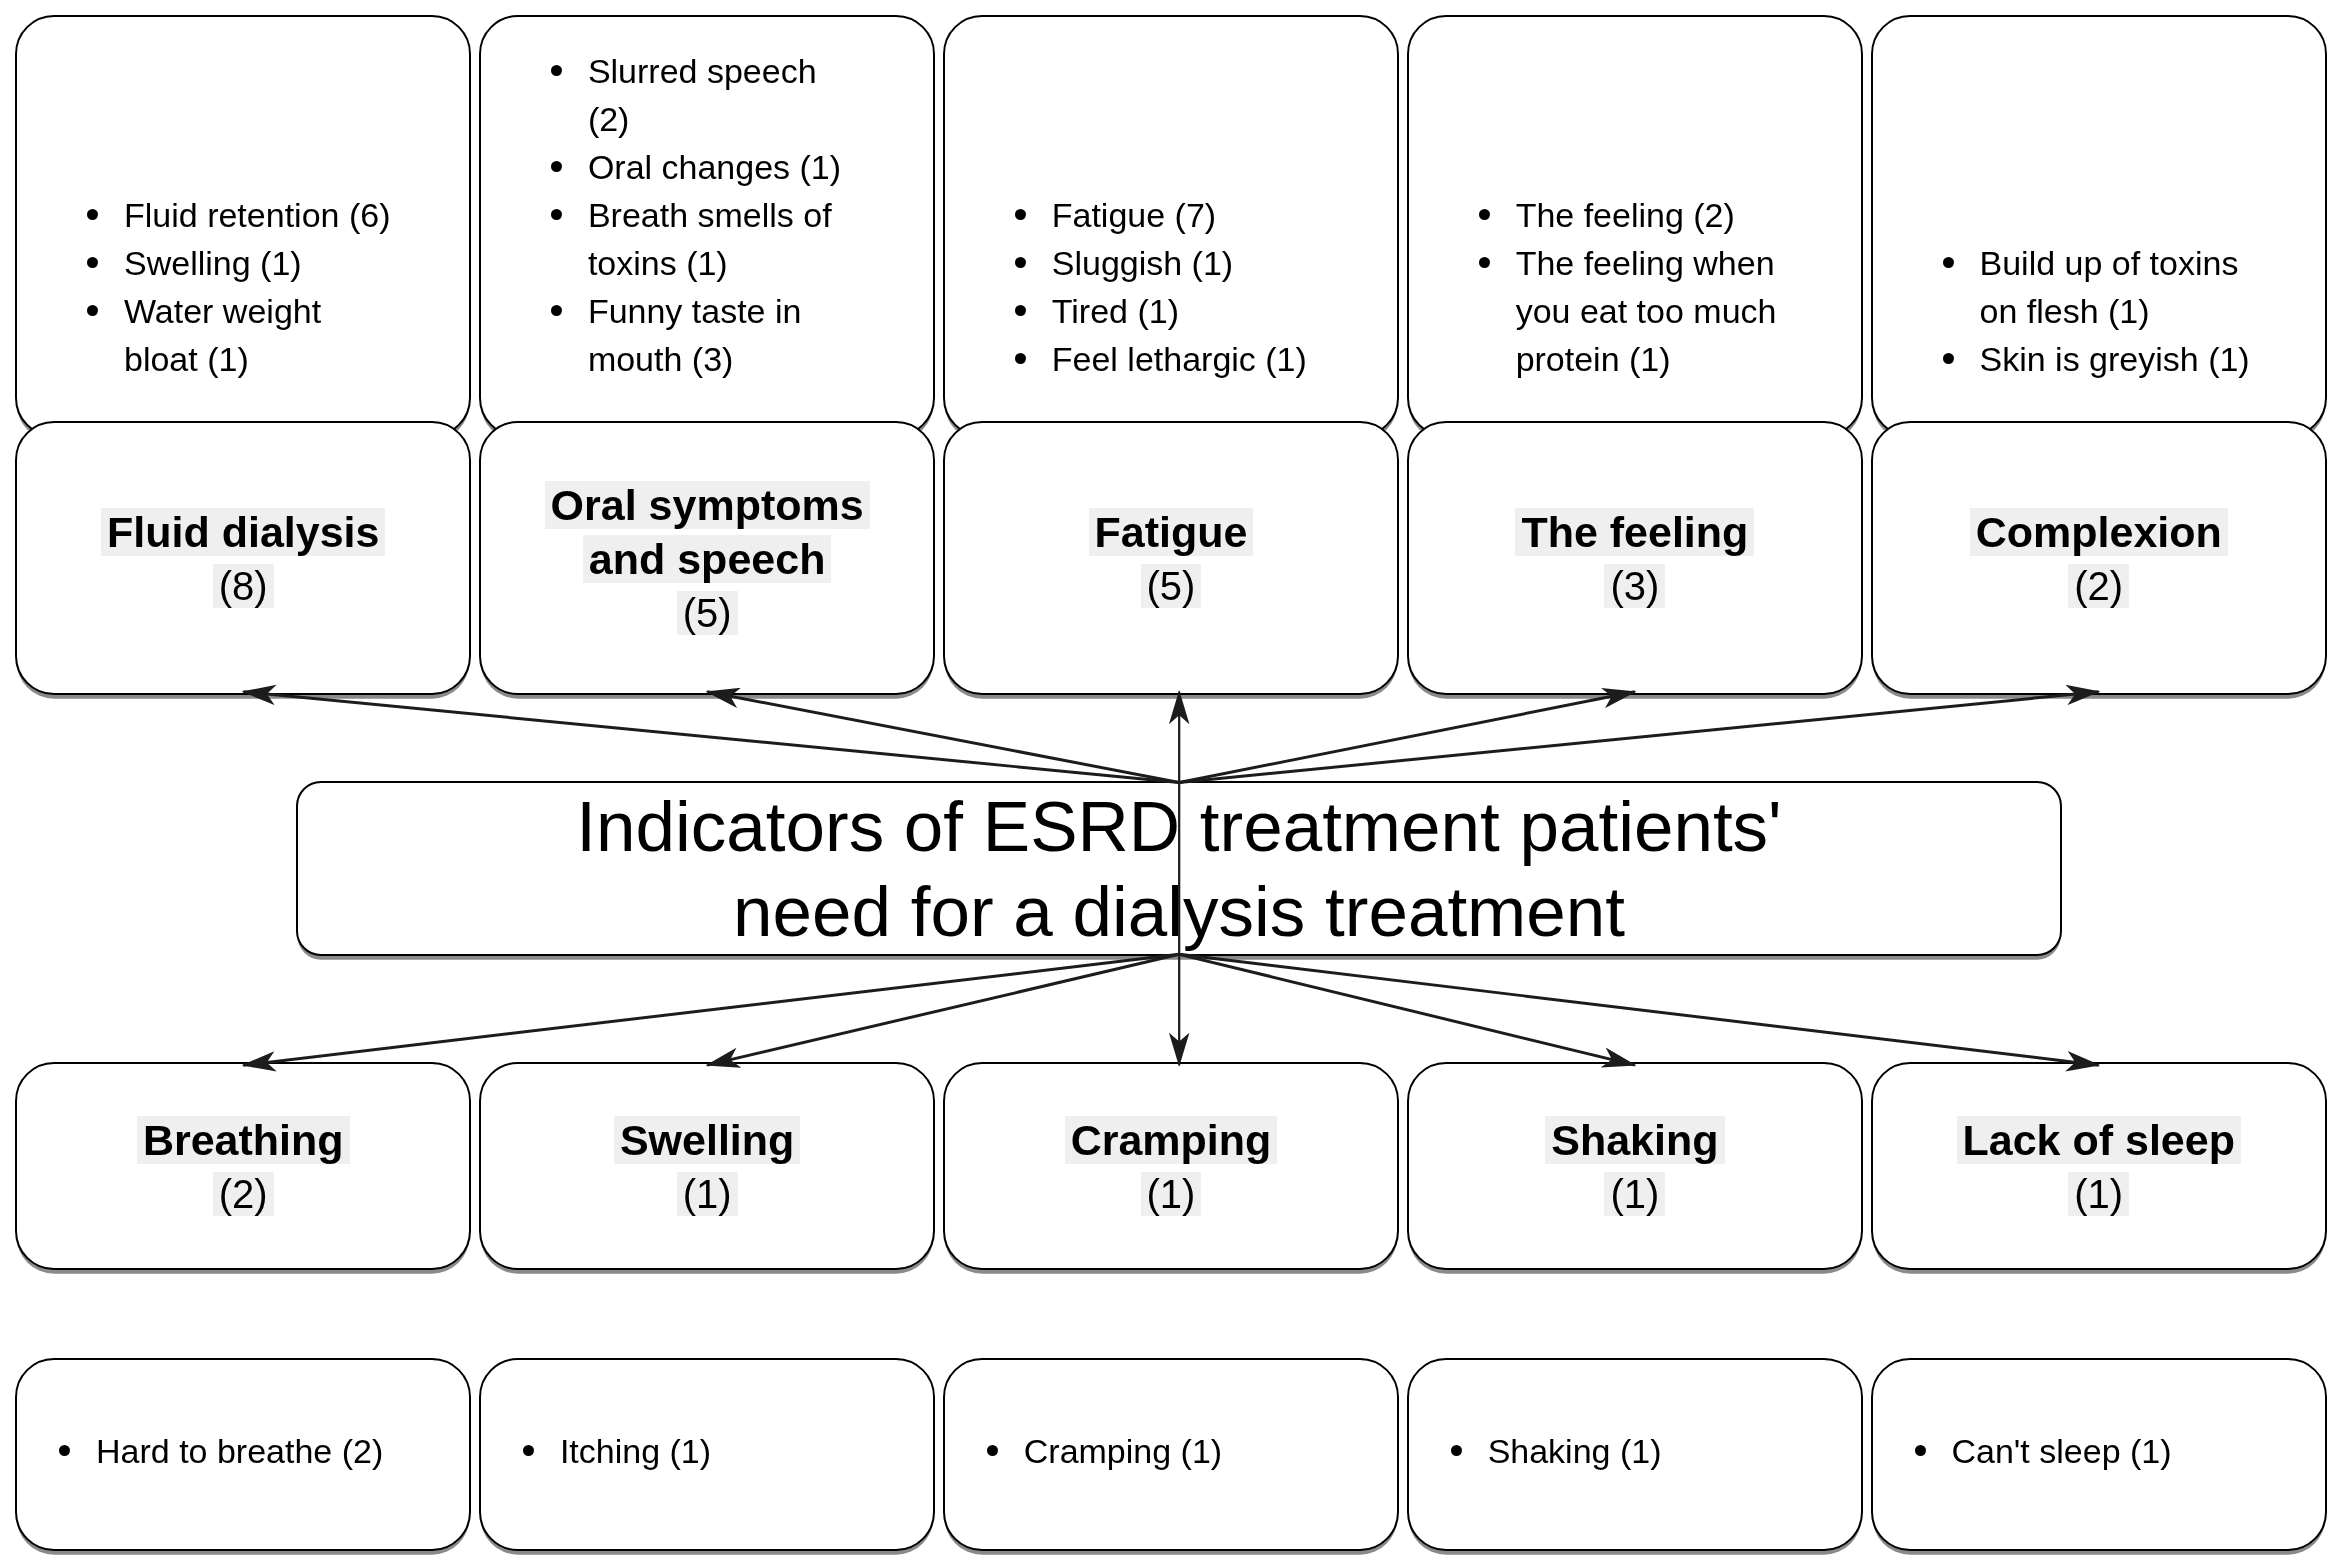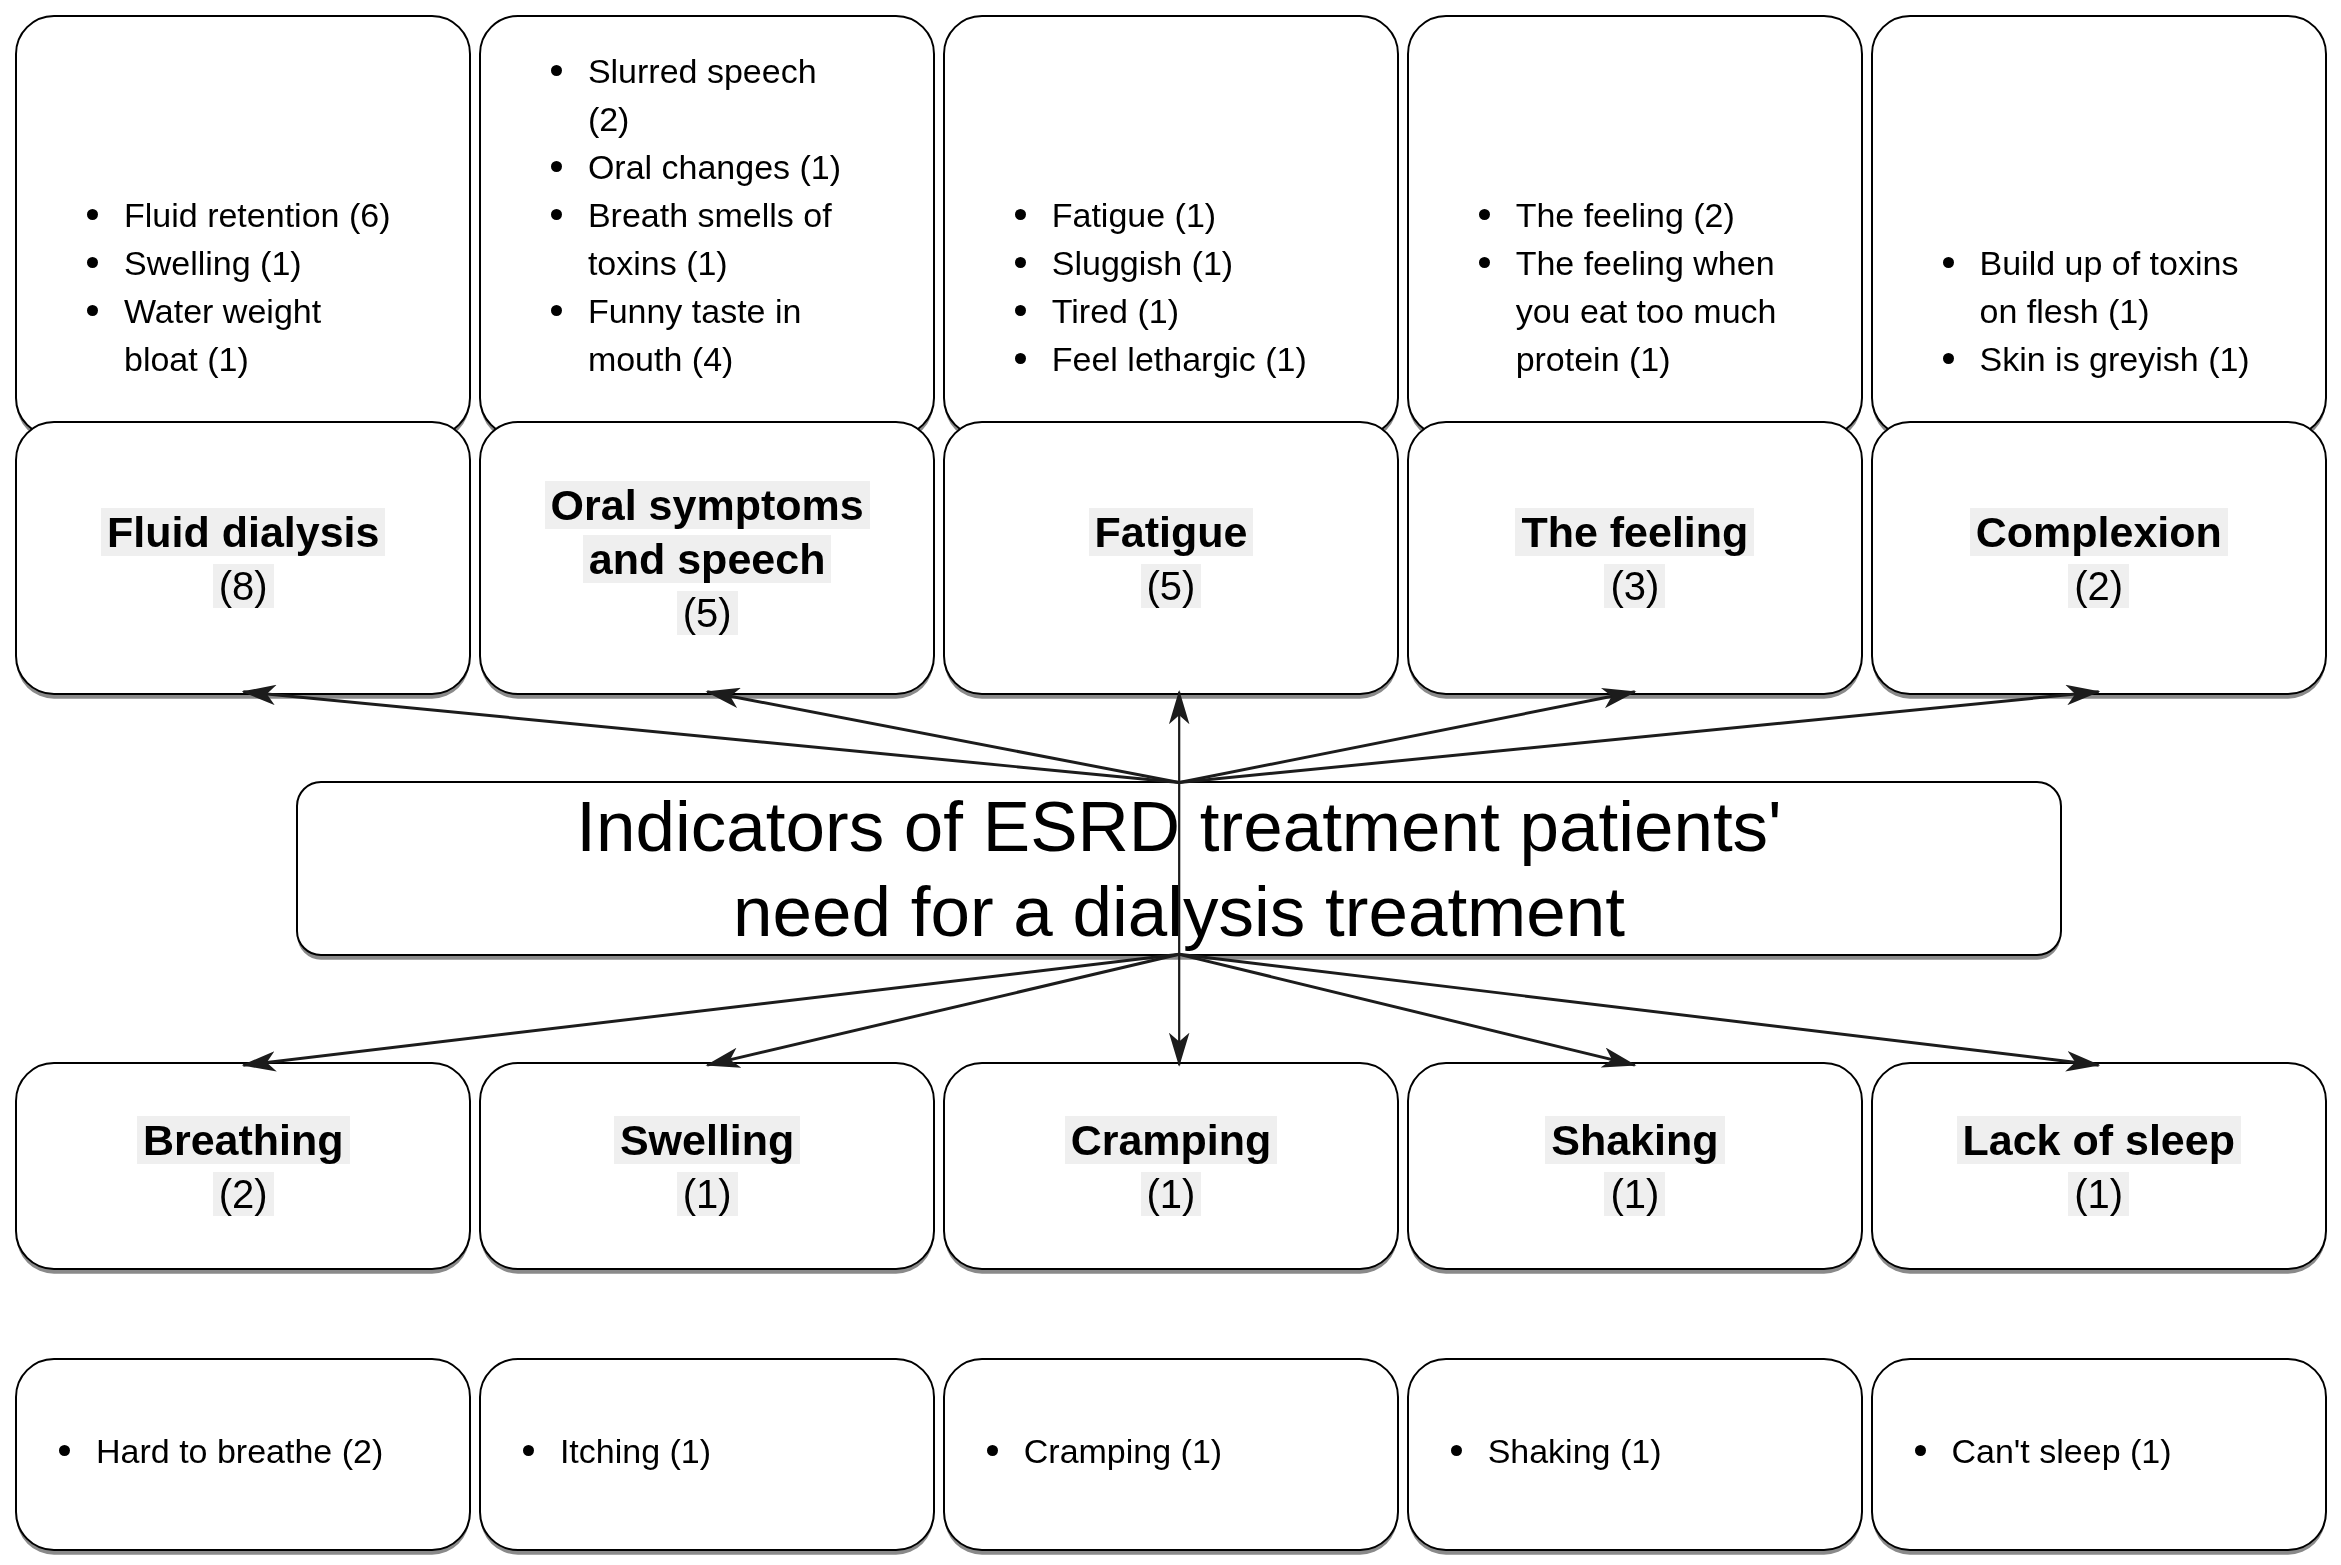--- a/index.html
+++ b/index.html
@@ -70,26 +70,26 @@
           <li>Fluid retention (6)</li>
           <li>Swelling (1)</li>
           <li>Water weight bloat (1)</li>
         </ul>
       </div>
       <div class="box detail-box">
         <ul class="symptoms">
           <li>Slurred speech (2)</li>
           <li>Oral changes (1)</li>
           <li>Breath smells of toxins (1)</li>
-          <li>Funny taste in mouth (4)</li>
-        </ul>
-      </div>
-      <div class="box detail-box">
-        <ul class="symptoms">
-          <li>Fatigue (1)</li>
+          <li>Funny taste in mouth (3)</li>
+        </ul>
+      </div>
+      <div class="box detail-box">
+        <ul class="symptoms">
+          <li>Fatigue (7)</li>
           <li>Sluggish (1)</li>
           <li>Tired (1)</li>
           <li>Feel lethargic (1)</li>
         </ul>
       </div>
       <div class="box detail-box">
         <ul class="symptoms">
           <li>The feeling (2)</li>
           <li>The feeling when you eat too much protein (1)</li>
         </ul>

